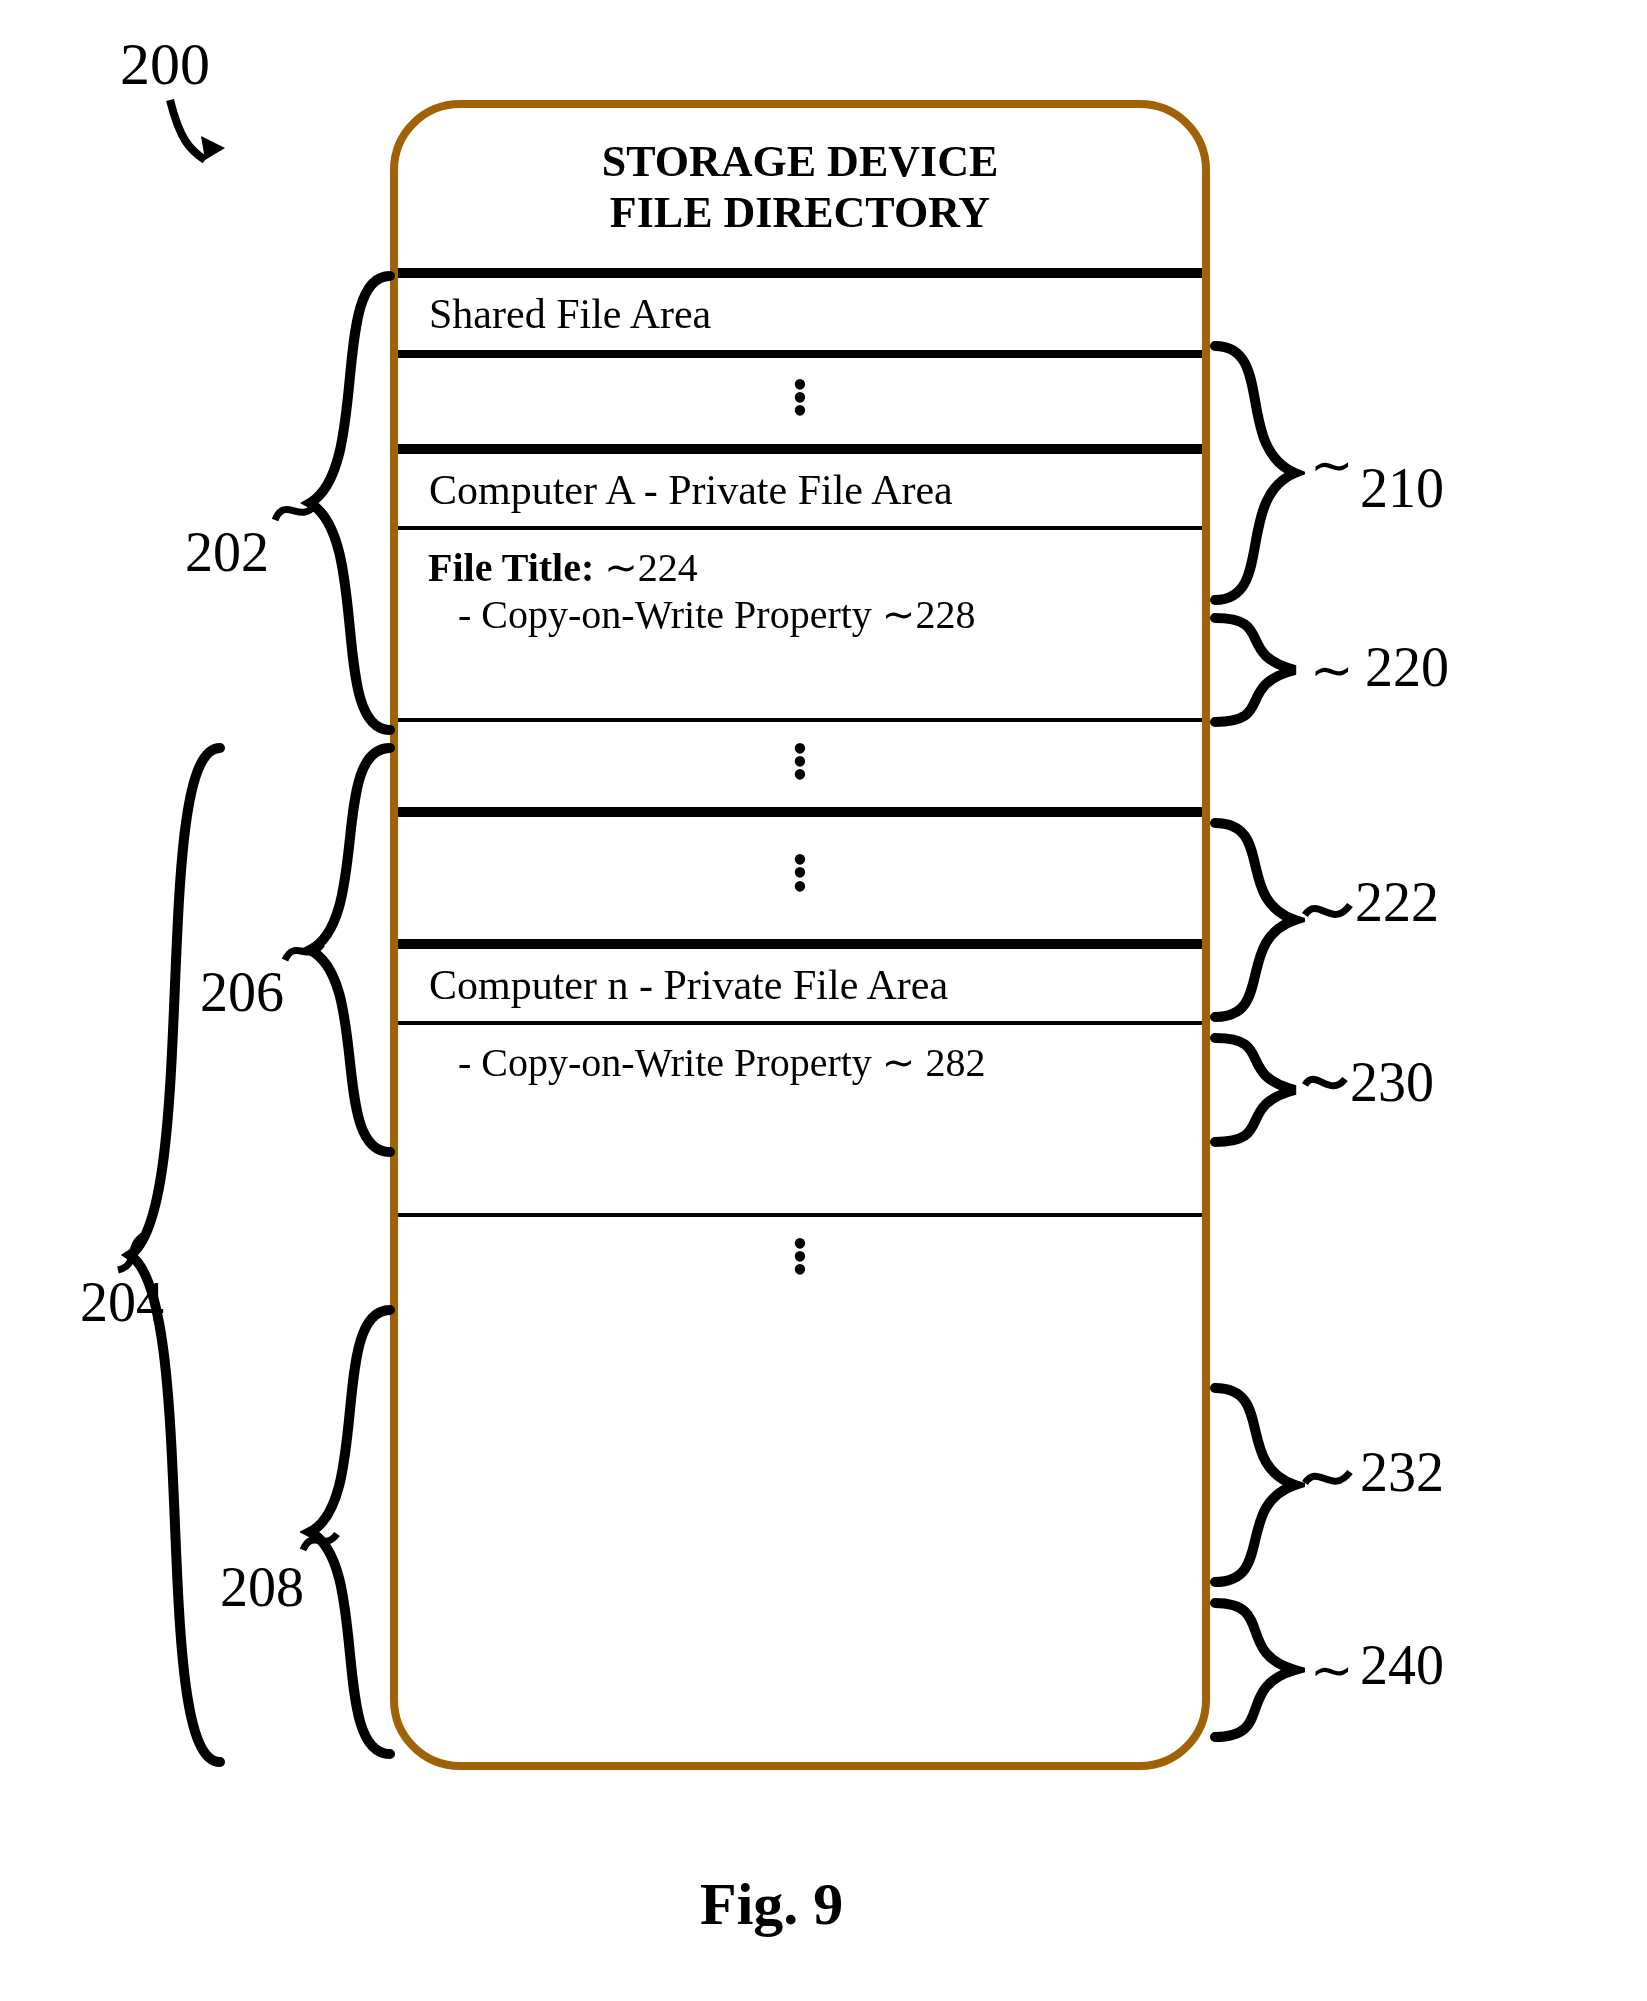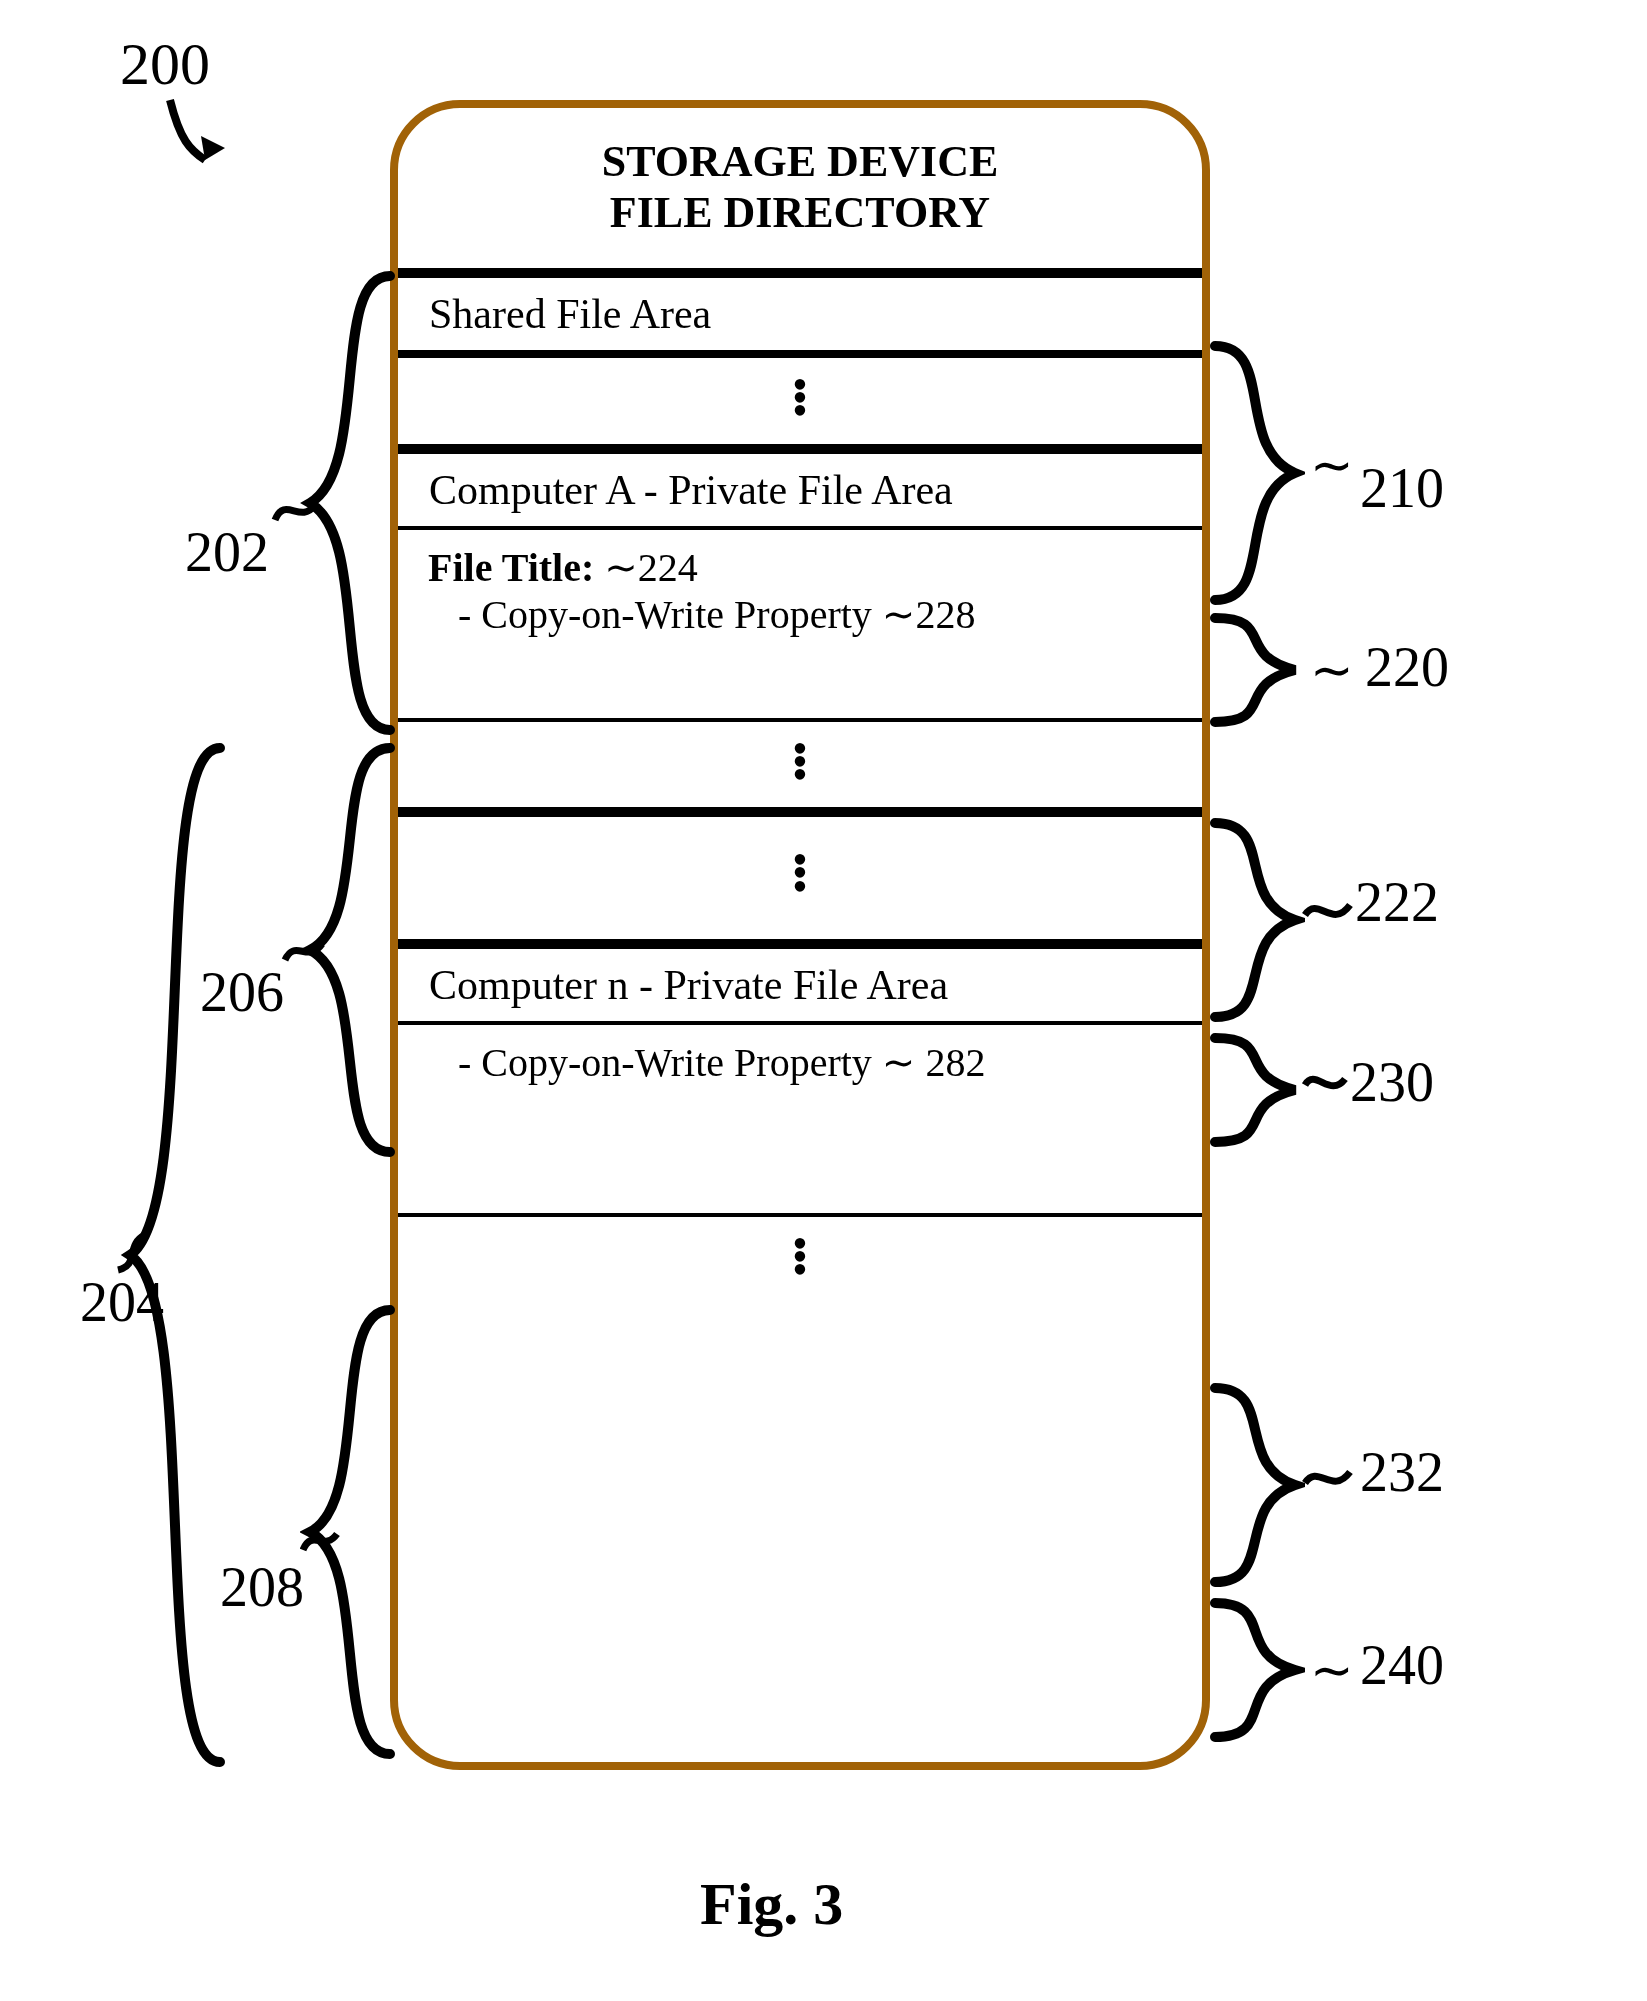--- a/index.html
+++ b/index.html
@@ -246,15 +246,15 @@
   <div class="abs ref" style="left:1360px; top:1440px;">232</div>
 
   <div class="abs brace" style="left:1205px; top:1595px;">
     <svg width="100" height="150" viewBox="0 0 100 150">
       <path d="M10 8 C70 8 30 58 90 75 C30 92 70 142 10 142" stroke="#000" stroke-width="10" fill="none" stroke-linecap="round"></path>
     </svg>
   </div>
   <span class="abs lead-tilde" style="left:1310px; top:1640px;">∼</span>
   <div class="abs ref" style="left:1360px; top:1633px;">240</div>
 
-  <div class="abs fig-label" style="left:700px; top:1870px;">Fig. 3</div>
+  <div class="abs fig-label" style="left:700px; top:1870px;">Fig. 9</div>
 
 </div>
 
 </body></html>

